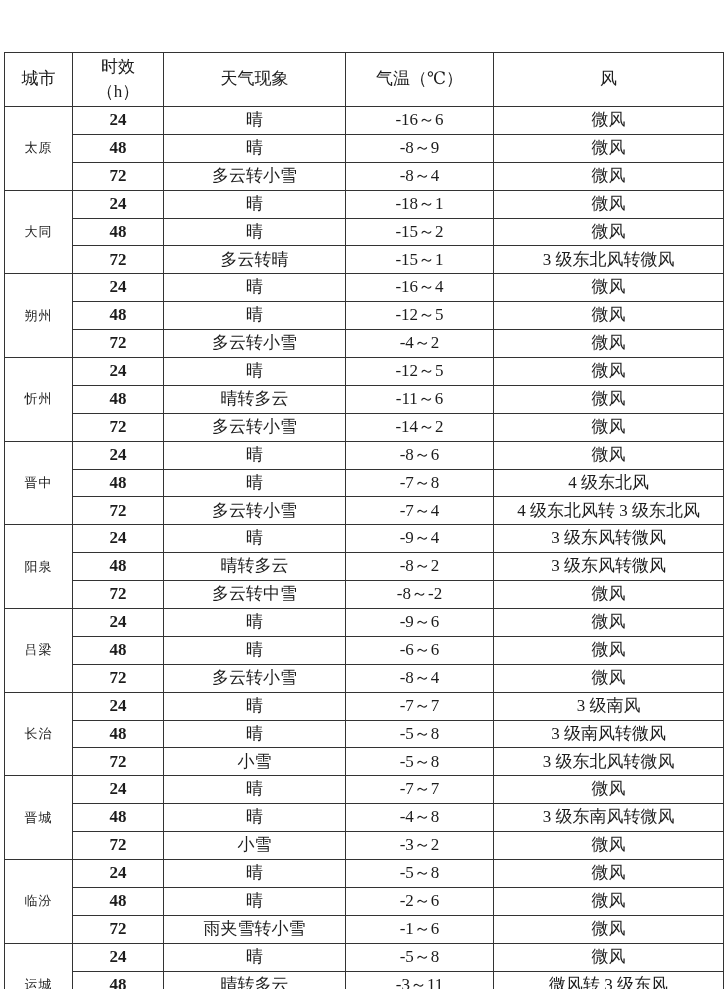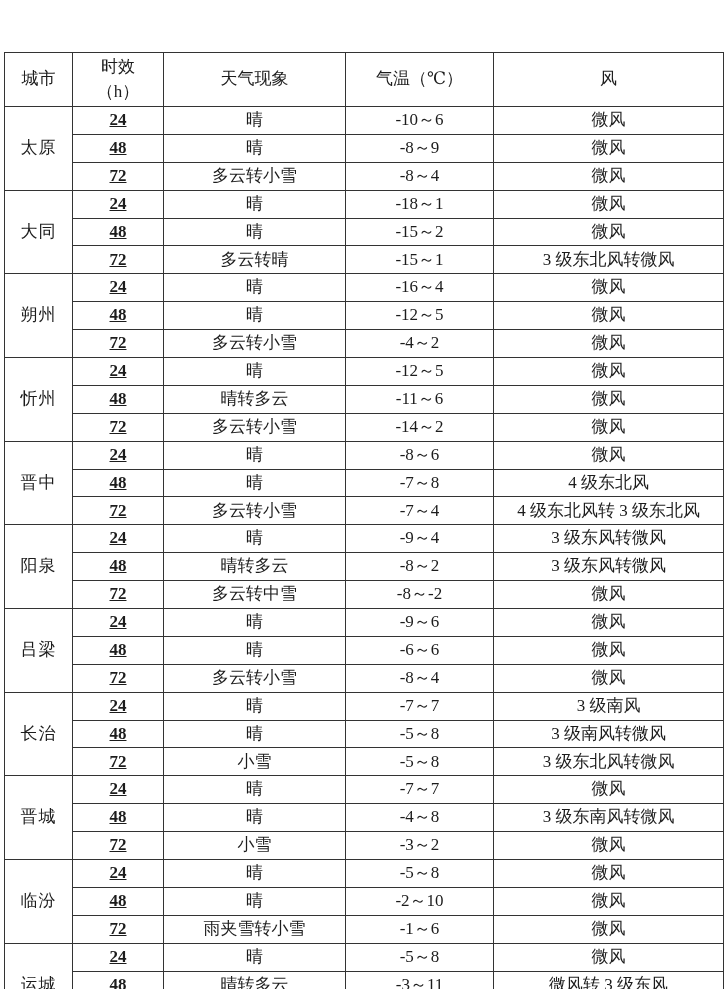--- a/index.html
+++ b/index.html
@@ -38,24 +38,23 @@
     white-space: pre-line;
     line-height: 1.45;
   }
   table.forecast tbody td {
     height: 26.9px;
     line-height: 1.1;
   }
   table.forecast td.hours-cell {
     font-weight: bold;
     font-size: 17px;
-    text-decoration: underline;
   }
   table.forecast td.city-cell {
-    font-size: 17px;
+    font-size: 13px;
     letter-spacing: 1px;
     text-align: center;
   }
 </style>
 </head>
 <body>
 
 <table class="forecast">
   <colgroup>
     <col style="width:68px">
@@ -72,21 +71,21 @@
       <th>天气现象</th>
       <th>气温（℃）</th>
       <th>风</th>
     </tr>
   </thead>
   <tbody>
       <tr>
         <td rowspan="3" class="city-cell">太原</td>
         <td class="hours-cell">24</td>
         <td>晴</td>
-        <td>-10～6</td>
+        <td>-16～6</td>
         <td>微风</td>
       </tr>
       <tr>
         <td class="hours-cell">48</td>
         <td>晴</td>
         <td>-8～9</td>
         <td>微风</td>
       </tr>
       <tr>
         <td class="hours-cell">72</td>
@@ -249,21 +248,21 @@
       <tr>
         <td rowspan="3" class="city-cell">临汾</td>
         <td class="hours-cell">24</td>
         <td>晴</td>
         <td>-5～8</td>
         <td>微风</td>
       </tr>
       <tr>
         <td class="hours-cell">48</td>
         <td>晴</td>
-        <td>-2～10</td>
+        <td>-2～6</td>
         <td>微风</td>
       </tr>
       <tr>
         <td class="hours-cell">72</td>
         <td>雨夹雪转小雪</td>
         <td>-1～6</td>
         <td>微风</td>
       </tr>
       <tr>
         <td rowspan="3" class="city-cell">运城</td>

